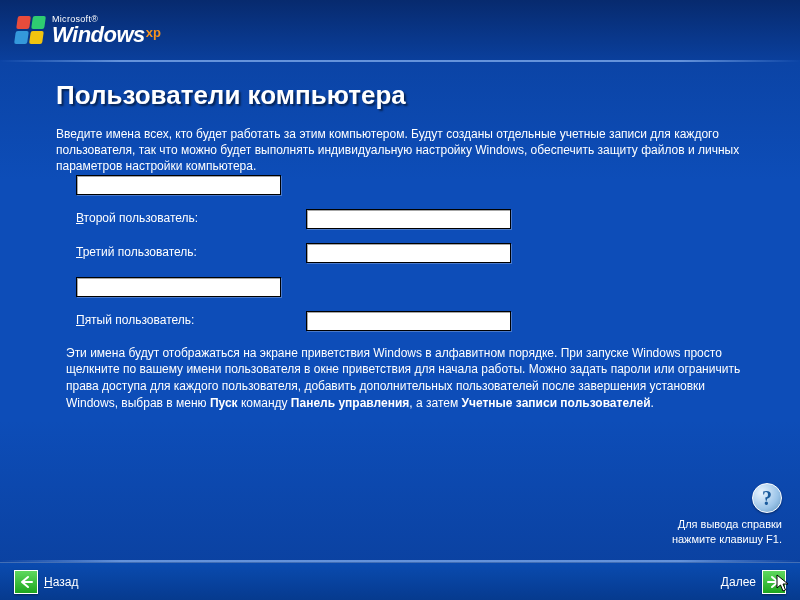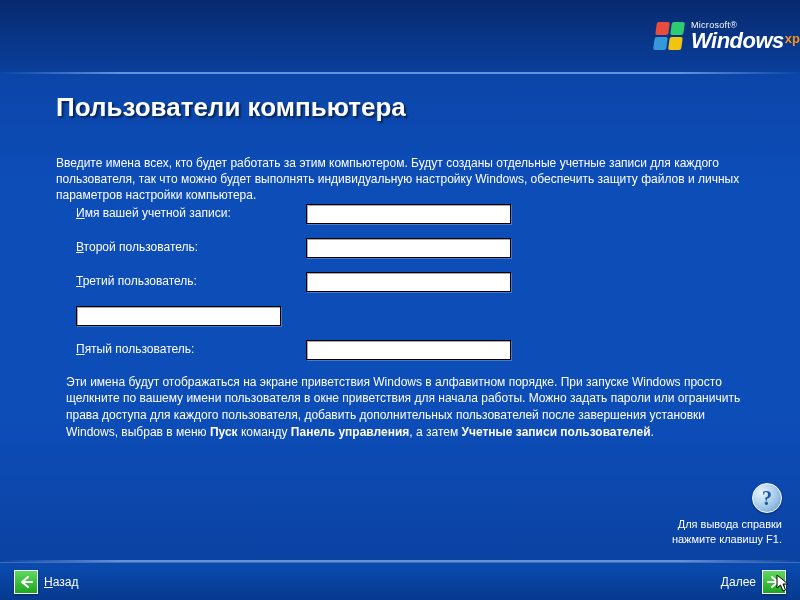--- a/index.html
+++ b/index.html
@@ -4,26 +4,25 @@
 <style>
   * { box-sizing: border-box; margin: 0; padding: 0; }
   html, body { width: 800px; height: 600px; overflow: hidden; }
   body {
     font-family: Tahoma, Arial, sans-serif;
     background: linear-gradient(180deg, #0a3f9c 0%, #0d4db8 30%, #0d4db8 70%, #0a3f9c 100%);
     color: #fff;
     position: relative;
   }
   .header {
-    height: 72px;
+    height: 60px;
     display: flex;
     align-items: center;
     padding-left: 16px;
     background: linear-gradient(180deg, #072a6e 0%, #0a3f9c 100%);
-    justify-content: flex-end;
   }
   .logo-flag {
     width: 28px; height: 28px;
     display: grid;
     grid-template-columns: 1fr 1fr;
     grid-template-rows: 1fr 1fr;
     gap: 2px;
     transform: skewX(-8deg);
     margin-right: 8px;
   }
@@ -40,21 +39,21 @@
     height: 2px;
     background: linear-gradient(90deg, rgba(255,255,255,0) 0%, rgba(160,200,255,0.6) 15%, rgba(160,200,255,0.6) 85%, rgba(255,255,255,0) 100%);
   }
   .content {
     padding: 18px 56px 0 56px;
   }
   .title {
     font-size: 26px;
     font-weight: bold;
     text-shadow: 2px 2px 2px rgba(0,0,0,0.5);
-    margin-bottom: 32px;
+    margin-bottom: 15px;
   }
   .intro {
     font-size: 12px;
     line-height: 1.35;
   }
   .form-area { padding-left: 20px; }
   .row {
     display: flex;
     align-items: center;
     margin-bottom: 14px;
@@ -154,21 +153,20 @@
   </div>
 </div>
 <div class="divider"></div>
 
 <div class="content">
   <div class="title">Пользователи компьютера</div>
   <div class="intro">Введите имена всех, кто будет работать за этим компьютером. Будут созданы отдельные учетные записи для каждого пользователя, так что можно будет выполнять индивидуальную настройку Windows, обеспечить защиту файлов и личных параметров настройки компьютера.</div>
 
   <div class="form-area">
     <div class="row">
-      <label><span class="ul">И</span><span>мя вашей учетной записи:</span></label>
       <input type="text" value="" style="">
     </div>
     <div class="row">
       <label><span class="ul">В</span><span>торой пользователь:</span></label>
       <input type="text" value="" style="">
     </div>
     <div class="row">
       <label><span class="ul">Т</span><span>ретий пользователь:</span></label>
       <input type="text" value="" style="">
     </div>

